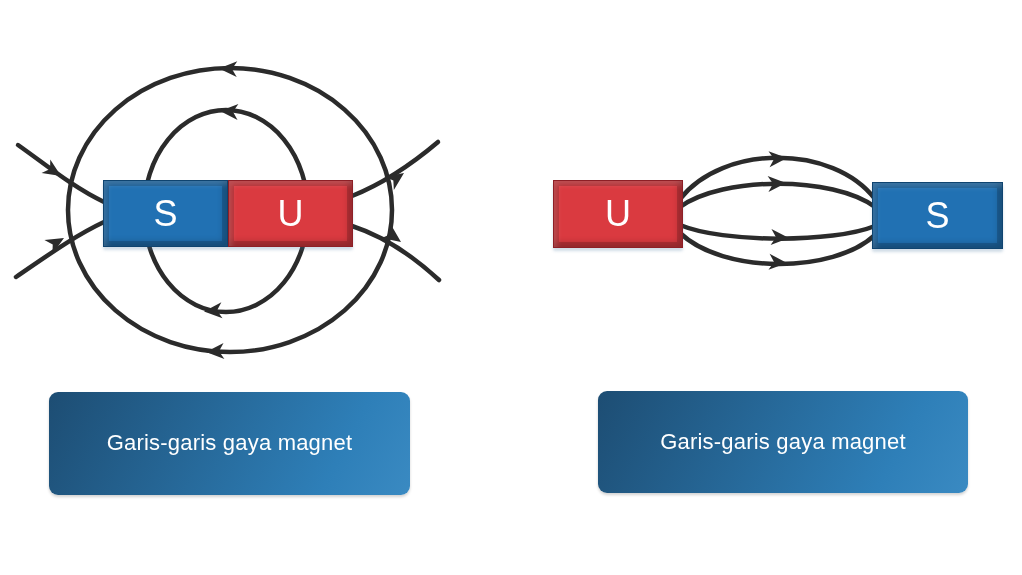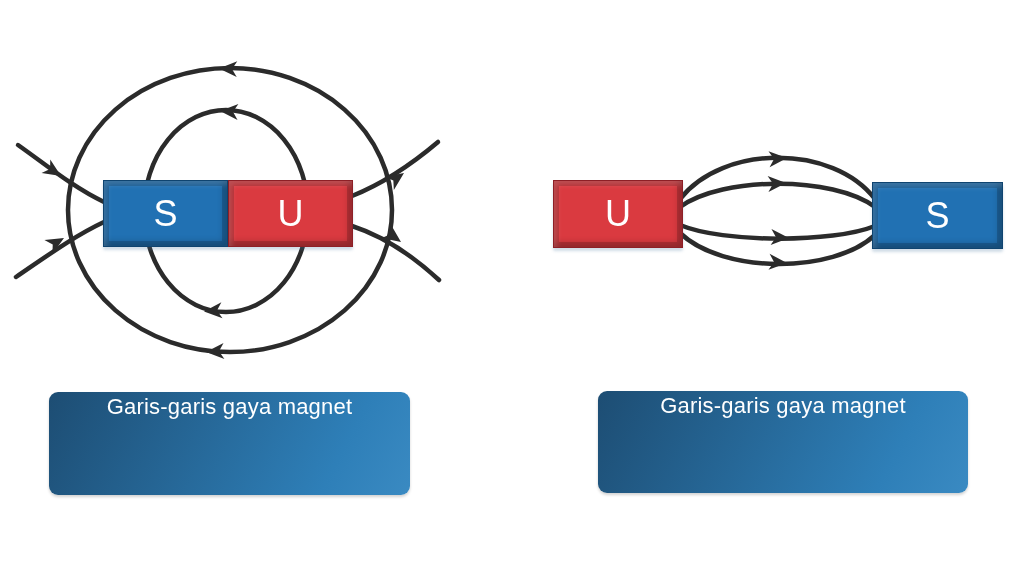--- a/index.html
+++ b/index.html
@@ -26,21 +26,21 @@
                inset 3px 4px 6px rgba(255,255,255,.22), inset -4px -5px 7px rgba(0,0,0,.22);
   }
   .pole.red{
     background:#da3a40;
     box-shadow:inset 0 0 0 1px #8e1f26, inset 0 0 0 6px rgba(0,0,0,.16),
                inset 3px 4px 6px rgba(255,255,255,.22), inset -4px -5px 7px rgba(0,0,0,.22);
   }
   .caption{
     position:absolute;z-index:2;border-radius:9px;
     background:linear-gradient(118deg,#1d4d73 0%,#2e7fb8 78%,#3a8ac2 100%);
-    color:#ffffff;display:flex;flex-direction:column;align-items:center;justify-content:flex-start;
+    color:#ffffff;display:flex;flex-direction:column;align-items:center;justify-content:center;
     font-size:22px;line-height:1.4;letter-spacing:.2px;text-align:center;
     box-shadow:0 2px 3px rgba(0,0,0,.18);
   }
   
   #magnet-left{left:103px;top:180px;width:250px;height:67px;}
   #magnet-right-u{left:553px;top:180px;width:130px;height:68px;}
   #magnet-right-s{left:872px;top:182px;width:131px;height:67px;}
   #caption-left{left:49px;top:392px;width:361px;height:103px;}
   #caption-right{left:598px;top:391px;width:370px;height:102px;}
 </style>

